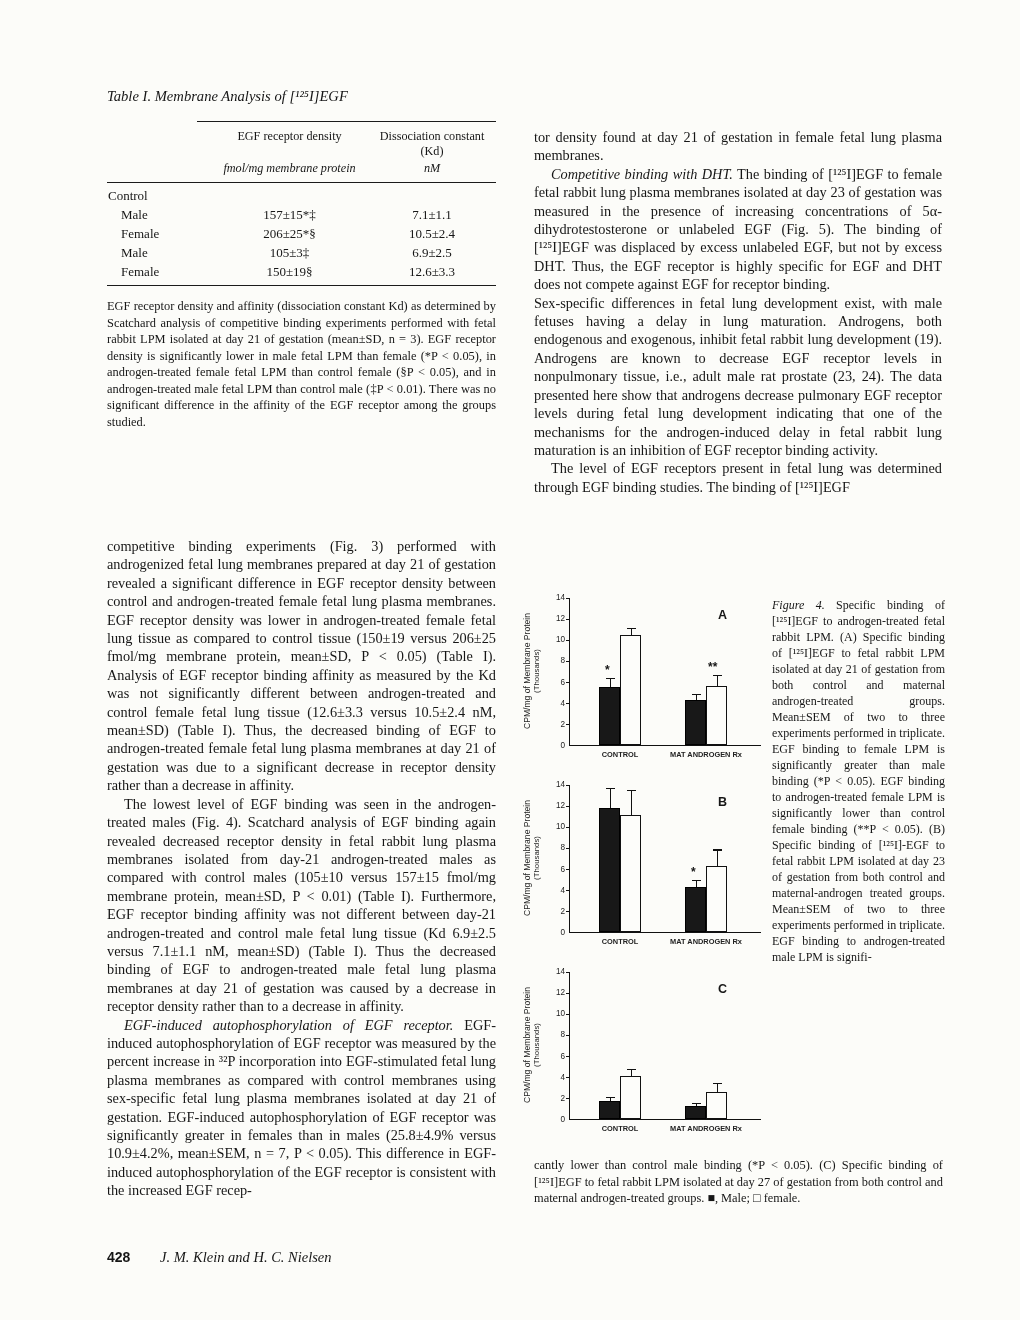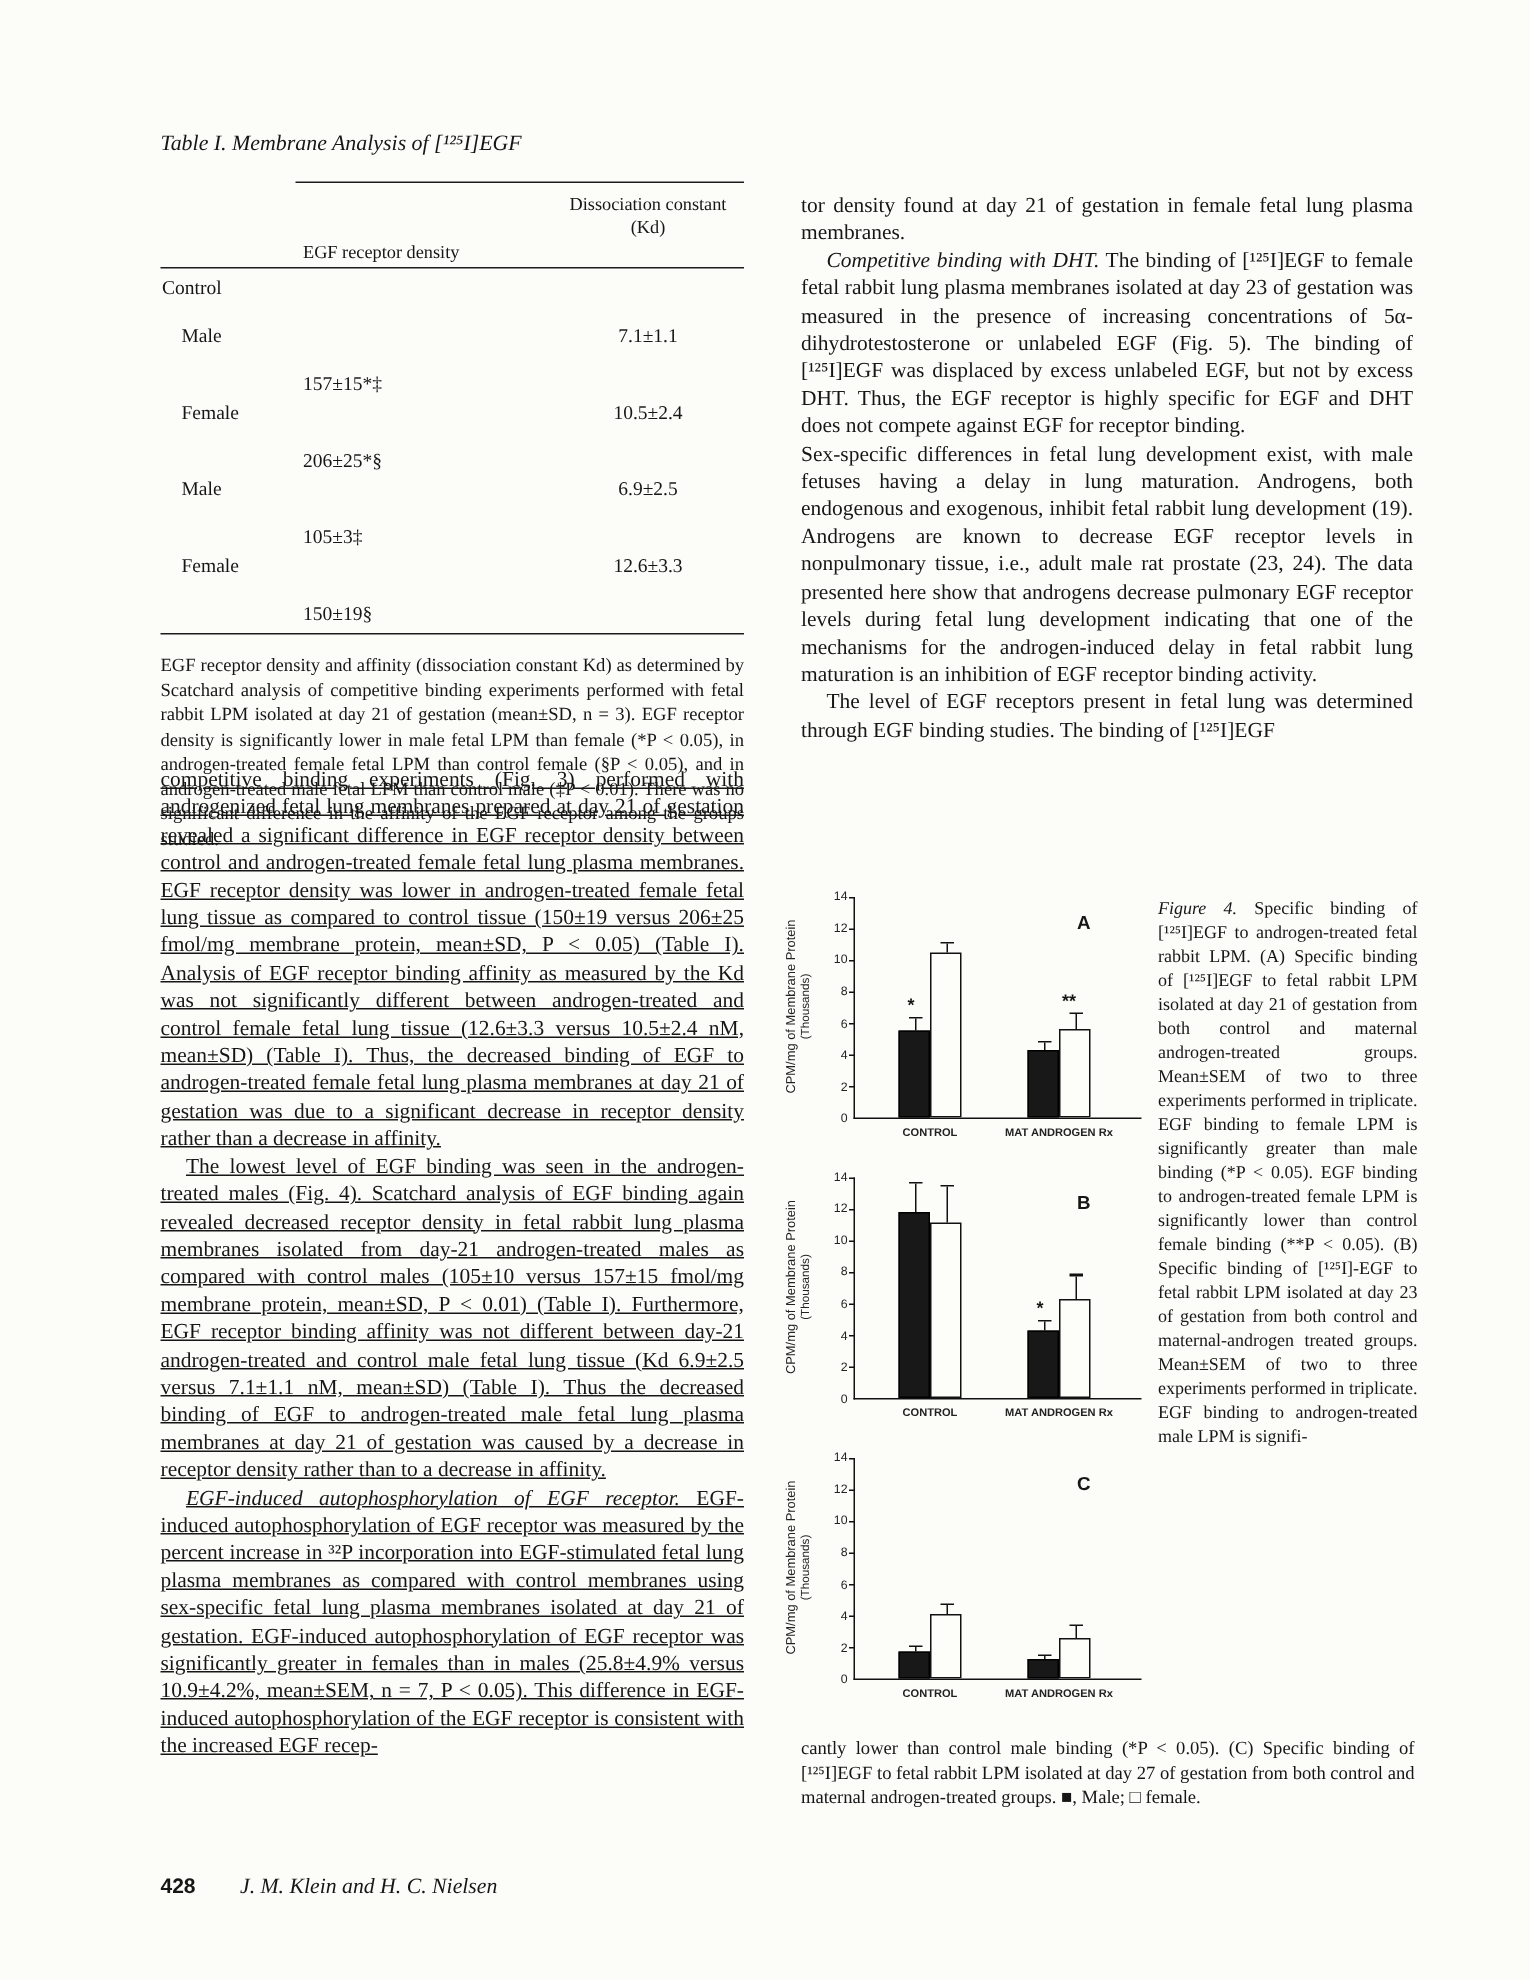--- a/index.html
+++ b/index.html
@@ -15,31 +15,31 @@
   p.indent { text-indent:17px; }
 
   
   .table-block { left:107px; top:86px; width:389px; }
   .tbl-title { font-size:14.6px; line-height:20px; font-style:italic; }
   .tbl { margin-top:15px; font-size:13px; }
   .rule { height:1px; background:#1b1b1b; }
   .rule.partial { margin-left:90px; }
   .trow { display:flex; }
   .c0 { width:95px; padding-left:1px; }
-  .c1 { width:175px; text-align:left;margin-top:32px; }
+  .c1 { width:175px; text-align:center; }
   .c2 { width:110px; text-align:center; }
   .thead .c1, .thead .c2 { padding-top:7px; padding-bottom:2px; font-size:12.2px; }
   .tunits { font-style:italic; font-size:12.2px; padding-bottom:6px; }
   .tbody-row { line-height:19px; }
   .sub { padding-left:14px; }
   .tbody { padding:3px 0 4px 0; }
   .footnote { margin-top:12px; }
 
   
-  .left-body { left:107px; top:511px; width:389px;text-decoration:underline; }
+  .left-body { left:107px; top:537px; width:389px; }
   .right-top { left:534px; top:88px; width:408px;margin-top:40px; }
   .heading { font-family:"Liberation Sans", sans-serif; font-weight:bold; font-size:15.5px; margin:14px 0 10px 0; }
 
   
   .charts { left:517px; top:590px; width:250px; }
   .chart { position:relative; width:250px; height:187px; }
   .plot { position:absolute; left:52px; top:8px; width:192px; height:148px;
           border-left:1.4px solid #111; border-bottom:1.4px solid #111; }
   .ylab { position:absolute; left:-62px; top:68px; width:160px; height:26px;
           transform:rotate(-90deg); text-align:center;
@@ -75,20 +75,25 @@
   <section class="abs table-block">
     <div class="tbl-title">
       <div>Table I. Membrane Analysis of [¹²⁵I]EGF</div>
     </div>
     <div class="tbl">
       <div class="rule partial"></div>
       <div class="trow thead">
         <div class="c0"></div>
         <div class="c1">EGF receptor density</div>
         <div class="c2">Dissociation constant (Kd)</div>
+      </div>
+      <div class="trow tunits">
+        <div class="c0"></div>
+        <div class="c1">fmol/mg membrane protein</div>
+        <div class="c2">nM</div>
       </div>
       <div class="rule"></div>
       <div class="tbody">
         <div class="trow tbody-row">
           <div class="c0">Control</div>
           <div class="c1"></div>
           <div class="c2"></div>
         </div>
         <div class="trow tbody-row">
           <div class="c0 sub">Male</div>

